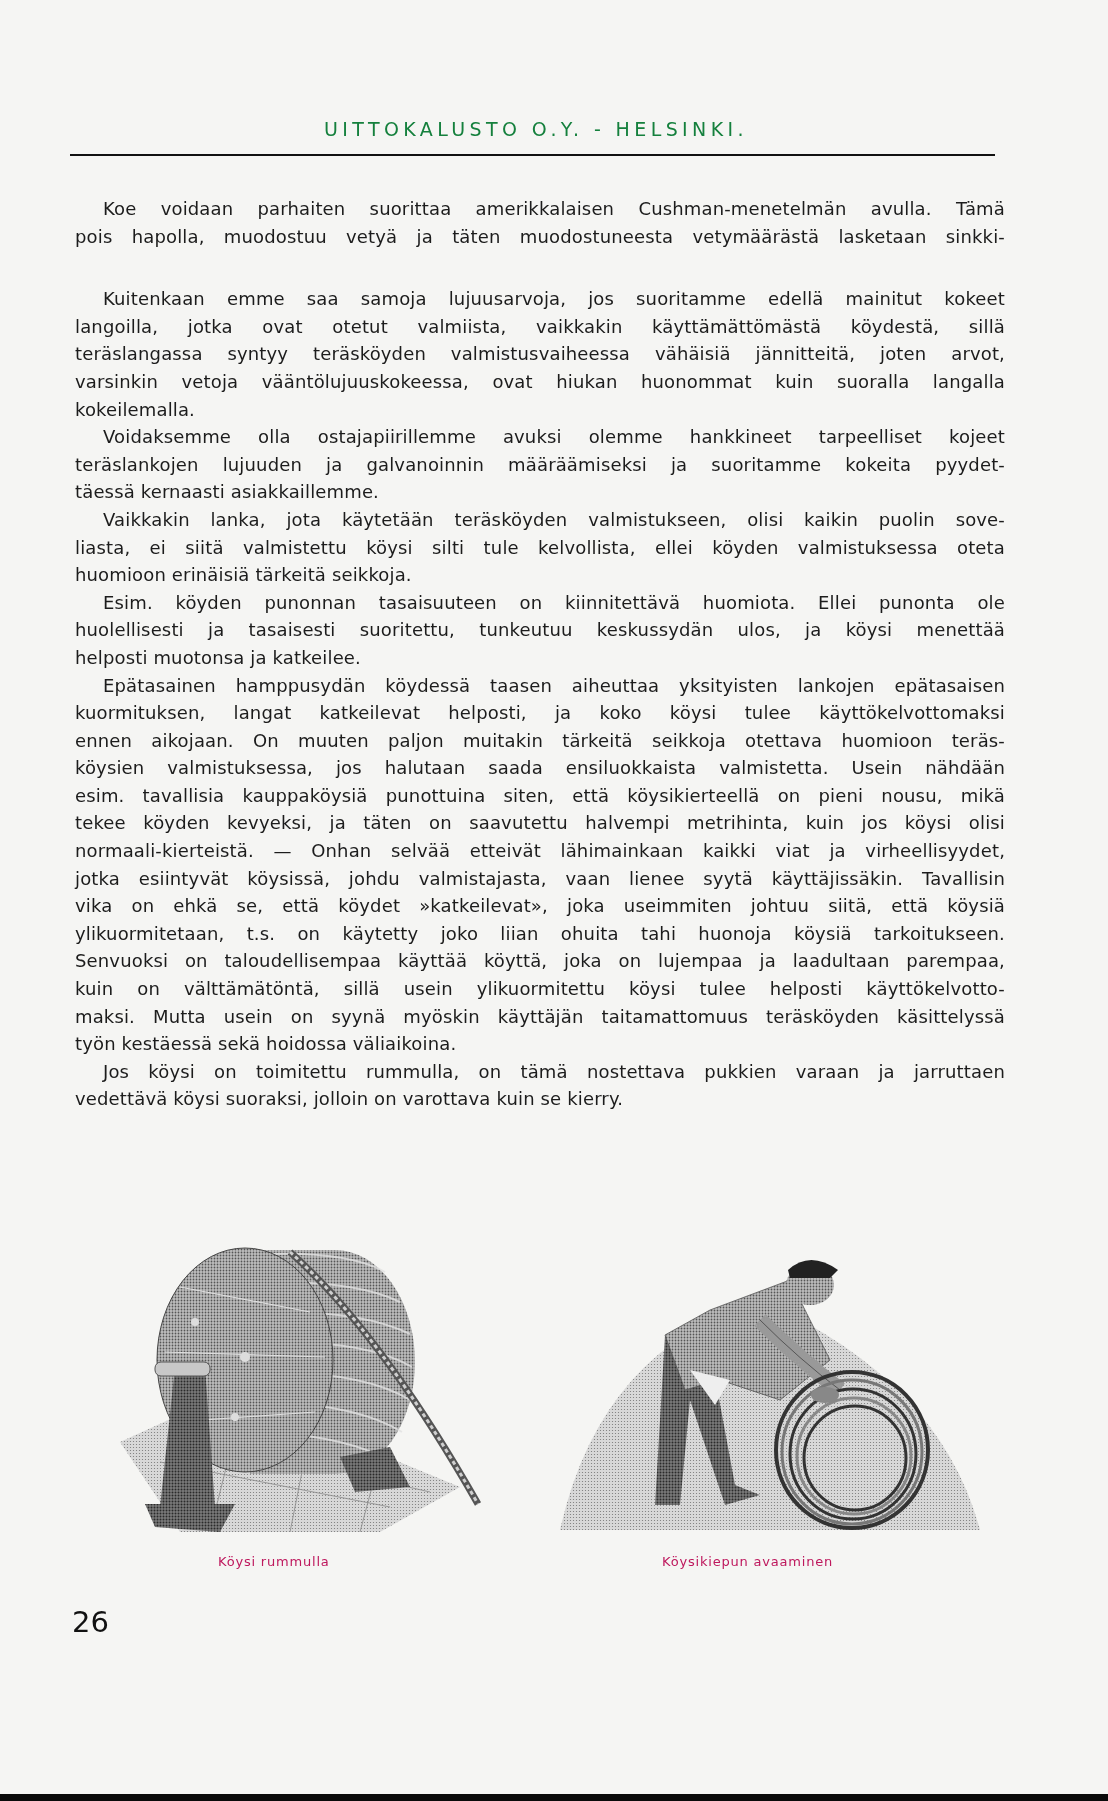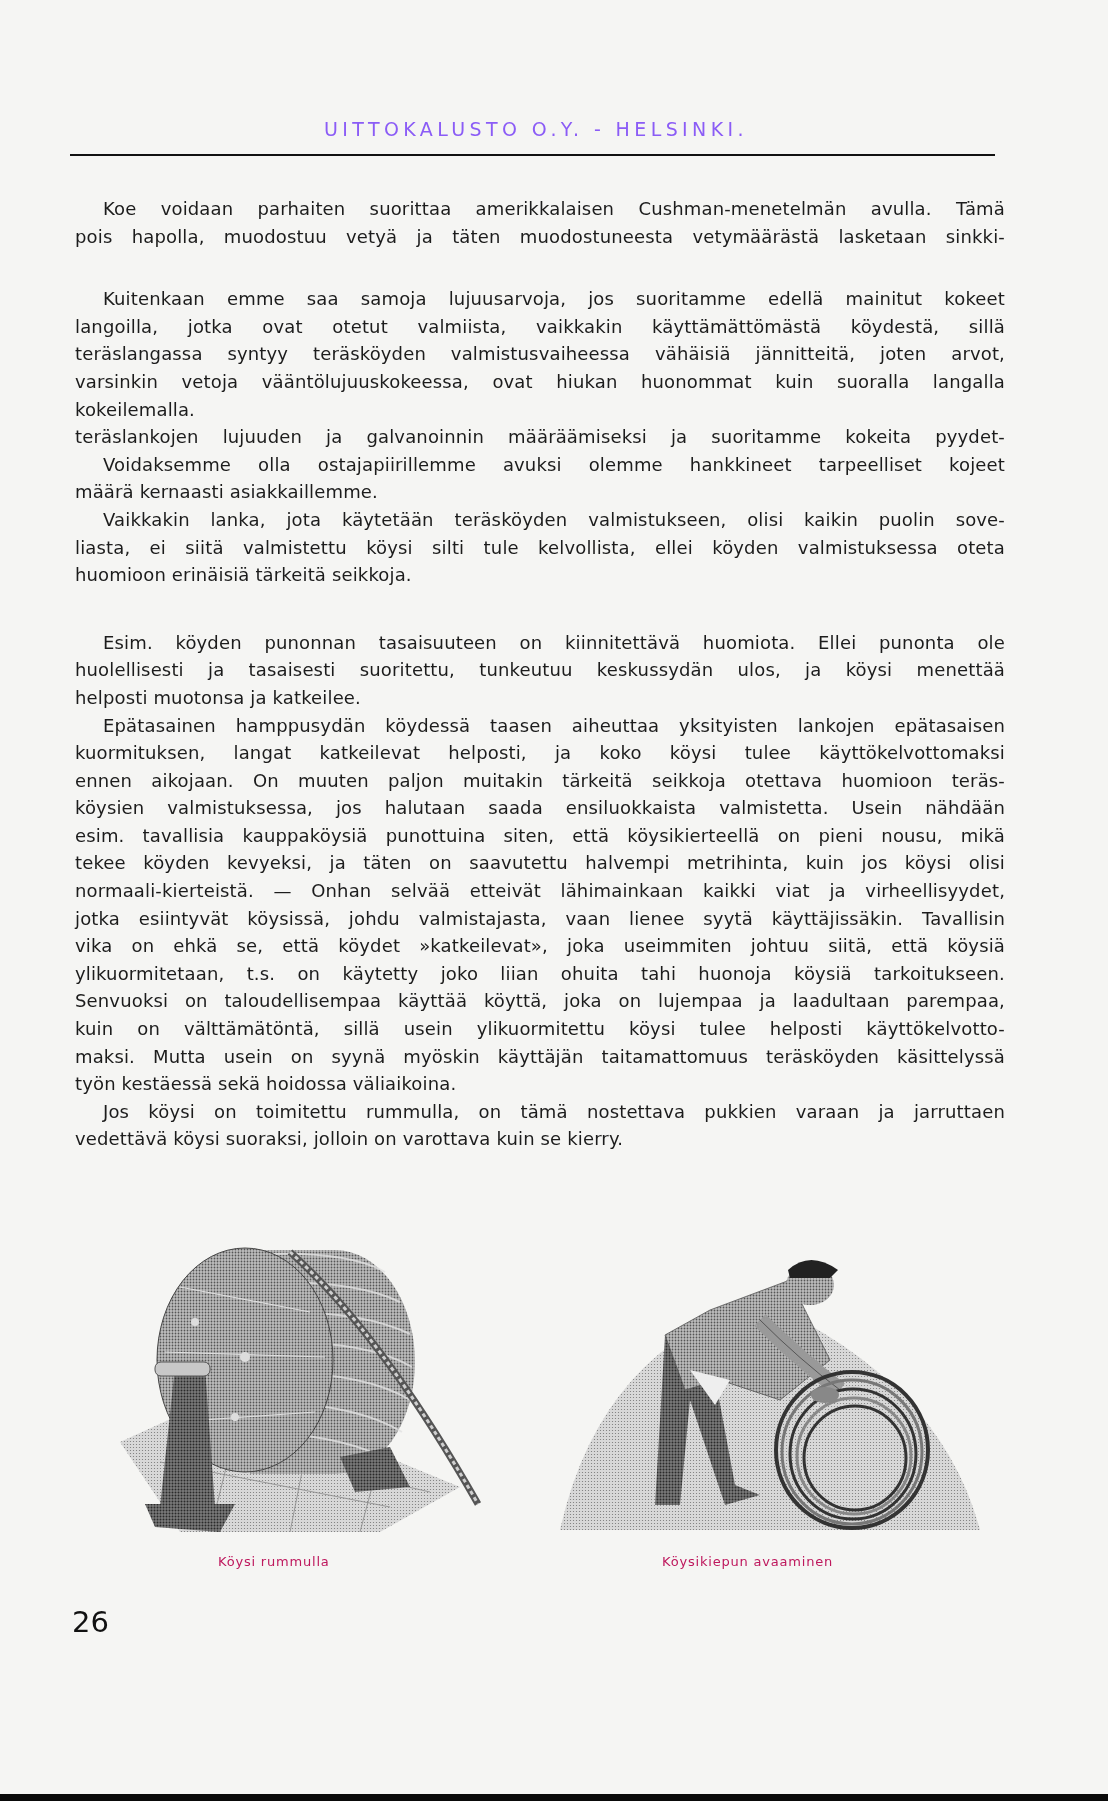--- a/index.html
+++ b/index.html
@@ -7,21 +7,21 @@
       width: 1108px; height: 1801px; position: relative; overflow: hidden;
       background: #f4f4f2;
       font-family: "DejaVu Sans", "Liberation Sans", sans-serif;
       color: #1c1c1c;
     }
     .page { position: absolute; left: 0; top: 0; width: 1108px; height: 1794px; background: #f5f5f3; }
     .bottom-band { position: absolute; left: 0; top: 1794px; width: 1108px; height: 7px; background: #0a0a0a; }
 
     .header {
       position: absolute; left: 76px; top: 118px; width: 920px;
-      text-align: center; font-size: 19px; letter-spacing: 4.4px; color: #8b5cf6;
+      text-align: center; font-size: 19px; letter-spacing: 4.4px; color: #15803d;
     }
     .header-rule { position: absolute; left: 70px; top: 154px; width: 925px; height: 2px; background: #111; }
 
     .body-text {
       position: absolute; left: 75px; top: 195px; width: 930px;
       font-size: 18px; line-height: 27.6px; text-align: justify;
       font-family: "DejaVu Sans", sans-serif; letter-spacing: 0.15px;
     }
     .body-text p { margin: 0; text-indent: 28px; }
     .line { display: block; text-align: justify; text-align-last: justify; white-space: nowrap; }
@@ -48,30 +48,30 @@
         <span class="line">pois hapolla, muodostuu vetyä ja täten muodostuneesta vetymäärästä lasketaan sinkki-</span>
       </p>
       <p style="text-indent: 0px;">
         <span class="line" style="text-indent: 28px; margin-top: 35px;">Kuitenkaan emme saa samoja lujuusarvoja, jos suoritamme edellä mainitut kokeet</span>
         <span class="line">langoilla, jotka ovat otetut valmiista, vaikkakin käyttämättömästä köydestä, sillä</span>
         <span class="line">teräslangassa syntyy teräsköyden valmistusvaiheessa vähäisiä jännitteitä, joten arvot,</span>
         <span class="line">varsinkin vetoja vääntölujuuskokeessa, ovat hiukan huonommat kuin suoralla langalla</span>
         <span class="line last">kokeilemalla.</span>
       </p>
       <p style="text-indent: 0px;">
+        <span class="line" style="text-indent: 28px;">Voidaksemme olla ostajapiirillemme avuksi olemme hankkineet tarpeelliset kojeet</span>
         <span class="line">teräslankojen lujuuden ja galvanoinnin määräämiseksi ja suoritamme kokeita pyydet-</span>
-        <span class="line" style="text-indent: 28px;">Voidaksemme olla ostajapiirillemme avuksi olemme hankkineet tarpeelliset kojeet</span>
-        <span class="line last">määrä kernaasti asiakkaillemme.</span>
+        <span class="line last">täessä kernaasti asiakkaillemme.</span>
       </p>
       <p style="text-indent: 0px;">
         <span class="line" style="text-indent: 28px;">Vaikkakin lanka, jota käytetään teräsköyden valmistukseen, olisi kaikin puolin sove-</span>
         <span class="line">liasta, ei siitä valmistettu köysi silti tule kelvollista, ellei köyden valmistuksessa oteta</span>
         <span class="line last">huomioon erinäisiä tärkeitä seikkoja.</span>
       </p>
-      <p style="text-indent: 0px; margin-top: 40px;">
+      <p style="text-indent: 0px;">
         <span class="line" style="text-indent: 28px;">Esim. köyden punonnan tasaisuuteen on kiinnitettävä huomiota.  Ellei punonta ole</span>
         <span class="line">huolellisesti ja tasaisesti suoritettu, tunkeutuu keskussydän ulos, ja köysi menettää</span>
         <span class="line last">helposti muotonsa ja katkeilee.</span>
       </p>
       <p style="text-indent: 0px;">
         <span class="line" style="text-indent: 28px;">Epätasainen hamppusydän köydessä taasen aiheuttaa yksityisten lankojen epätasaisen</span>
         <span class="line">kuormituksen, langat katkeilevat helposti, ja koko köysi tulee käyttökelvottomaksi</span>
         <span class="line">ennen aikojaan.  On muuten paljon muitakin tärkeitä seikkoja otettava huomioon teräs-</span>
         <span class="line">köysien valmistuksessa, jos halutaan saada ensiluokkaista valmistetta.  Usein nähdään</span>
         <span class="line">esim. tavallisia kauppaköysiä punottuina siten, että köysikierteellä on pieni nousu, mikä</span>

